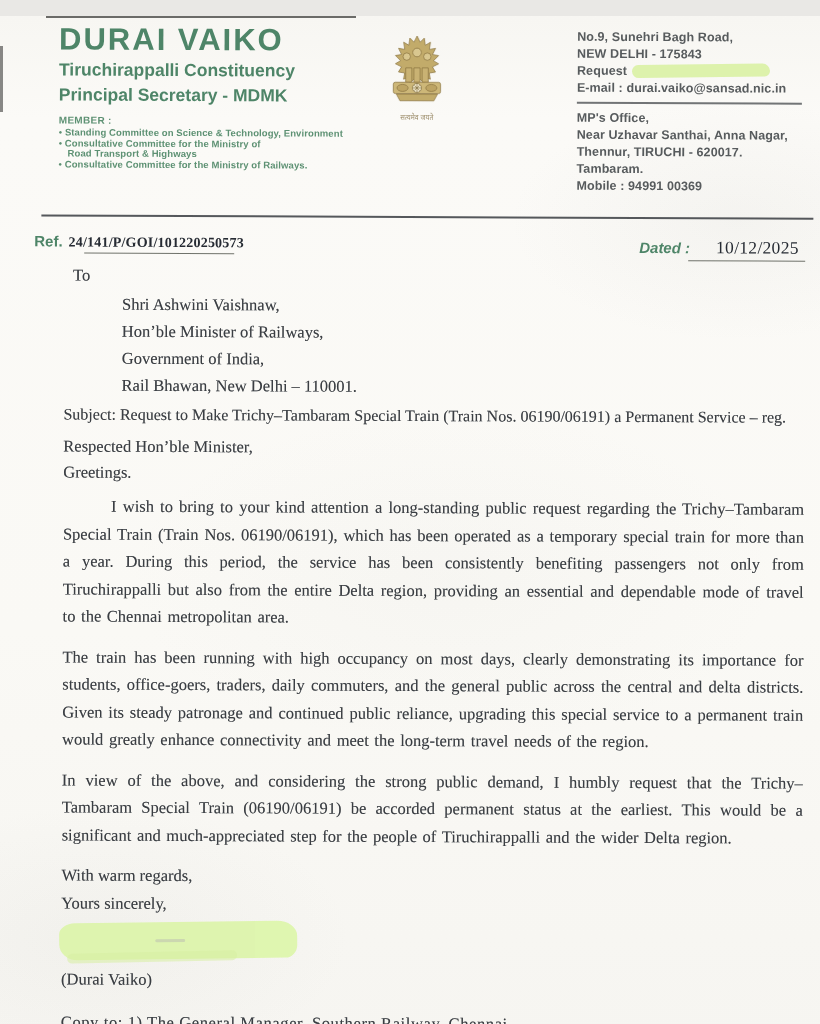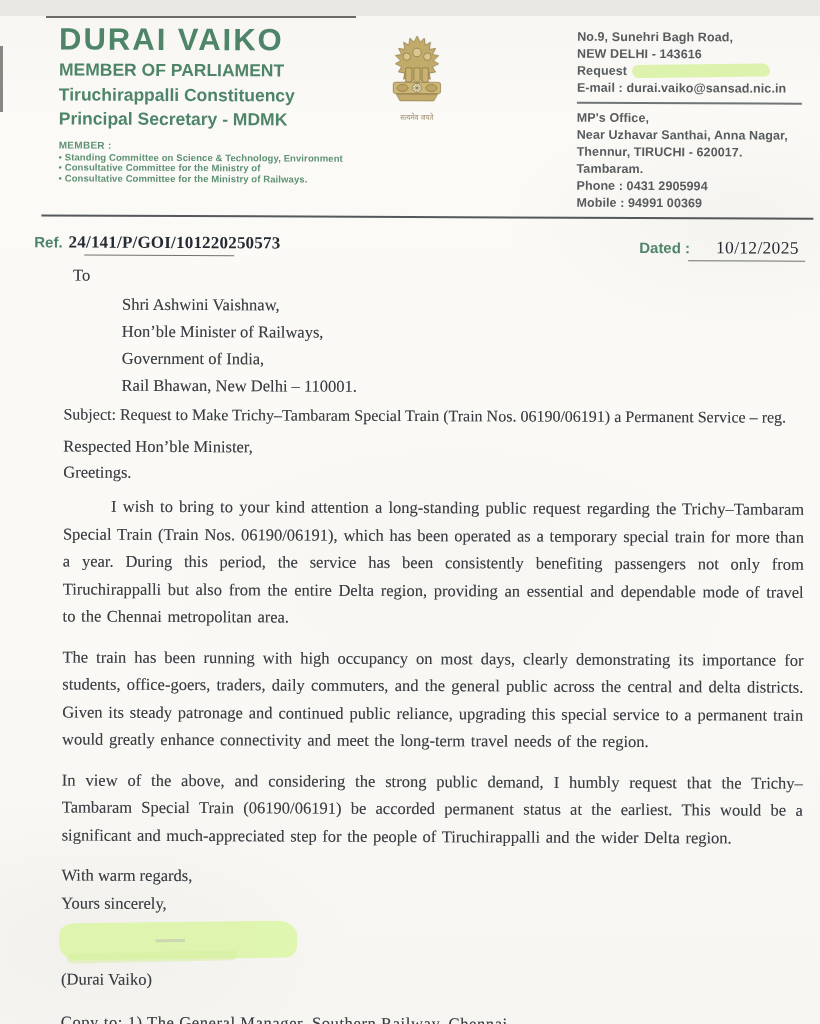--- a/index.html
+++ b/index.html
@@ -37,26 +37,26 @@
   .lh-right{position:absolute;left:575px;top:12px;width:228px;color:#575b5d;}
   .c-line{font-size:12.5px;font-weight:bold;line-height:17px;letter-spacing:.1px;white-space:nowrap;}
   .hl-blob-small{display:inline-block;width:138px;height:13px;margin-left:5px;vertical-align:-2px;
     background:#d9f1a4;border-radius:8px 10px 7px 9px;transform:rotate(-1deg);opacity:.9;}
   .c-divider{width:225px;height:2px;background:#595d5f;margin:5px 0 6px 0;opacity:.85;}
 
   
   .main-divider{position:absolute;left:40px;top:200px;width:772px;height:2px;background:#42464a;opacity:.9;}
   .ref-left{position:absolute;left:33px;top:218px;white-space:nowrap;}
   .ref-label{font-size:15px;font-weight:bold;color:#4e8568;font-family:"Liberation Sans",sans-serif;}
-  .ref-number{position:relative;font-family:"Liberation Serif",serif;font-size:17px;font-weight:bold;
+  .ref-number{position:relative;font-family:"Liberation Serif",serif;font-size:14px;font-weight:bold;
     color:#262b33;margin-left:6px;letter-spacing:.2px;}
   .ref-number::after{content:"";position:absolute;left:16px;bottom:-4px;width:150px;
     border-bottom:1.6px solid #4d5148;opacity:.8;}
   .dated{position:absolute;left:638px;top:220px;white-space:nowrap;}
-  .dated-label{font-size:15px;font-weight:bold;color:#4e8568;}
+  .dated-label{font-size:15px;font-weight:bold;color:#4e8568;font-style:italic;}
   .date-value{position:relative;font-family:"Liberation Serif",serif;font-size:17.5px;font-weight:normal;
     color:#262b33;margin-left:26px;letter-spacing:.3px;}
   .date-value::after{content:"";position:absolute;left:-28px;right:-6px;bottom:-4px;
     border-bottom:1.6px solid #4d5148;opacity:.8;}
 
   
   .letter-body{position:absolute;left:63px;top:248px;width:741px;
     font-family:"Liberation Serif",serif;font-size:16.5px;color:#3a3e43;
     text-shadow:0 0 .4px rgba(60,62,66,.45);}
   .to-label{margin-left:9px;line-height:26px;margin-bottom:2px;}
@@ -81,28 +81,28 @@
 <body>
 
 <div class="page">
   <div class="artifact-top"></div>
   <div class="artifact-left"></div>
 
   <div class="page-inner">
 
     <div class="lh-left">
       <div class="lh-name">DURAI VAIKO</div>
-      <div class="lh-title">MEMBER OF PARLIAMENT</div>
       <div class="lh-title">Tiruchirappalli Constituency</div>
       <div class="lh-title">Principal Secretary - MDMK</div>
       <div class="lh-member">
         <div class="lh-member-label">MEMBER :</div>
         <div class="lh-member-list">
           <div class="m-item bullet">Standing Committee on Science &amp; Technology, Environment</div>
           <div class="m-item bullet">Consultative Committee for the Ministry of</div>
+          <div class="m-item cont">Road Transport &amp; Highways</div>
           <div class="m-item bullet">Consultative Committee for the Ministry of Railways.</div>
         </div>
       </div>
     </div>
 
     <div class="emblem">
       <svg width="66" height="74" viewBox="0 0 64 72">
         <g fill="#c2ab6a" stroke="#8a7440" stroke-width="0.7">
           <path d="M32 1 l3 6 4-4 1 7 5-3-1 7 6-1-3 6 6 1-5 5 5 3-6 3 3 5-6 1 1 6-5-2-1 6-4-4-3 5-3-5-4 4-1-6-5 2 1-6-6-1 3-5-6-3 5-3-5-5 6-1-3-6 6 1-1-7 5 3 1-7 4 4z"></path>
           <circle cx="22" cy="21" r="3.6" fill="#d9c78f"></circle>
@@ -115,29 +115,28 @@
           <ellipse cx="18" cy="51.5" rx="5.4" ry="3.4" fill="#bda464"></ellipse>
           <ellipse cx="46" cy="51.5" rx="5.4" ry="3.4" fill="#bda464"></ellipse>
           <path d="M12 57.5 h40 l-3.5 6.5 h-33z" fill="#c2ab6a"></path>
         </g>
       </svg>
       <span class="emblem-caption">सत्यमेव जयते</span>
     </div>
 
     <div class="lh-right">
       <div class="c-line">No.9, Sunehri Bagh Road,</div>
-      <div class="c-line">NEW DELHI - 143616</div>
+      <div class="c-line">NEW DELHI - 175843</div>
       <div class="c-line"><span>Request</span><span class="hl-blob-small"></span></div>
       <div class="c-line">E-mail : durai.vaiko@sansad.nic.in</div>
       <div class="c-divider"></div>
       <div class="c-line">MP's Office,</div>
       <div class="c-line">Near Uzhavar Santhai, Anna Nagar,</div>
       <div class="c-line">Thennur, TIRUCHI - 620017.</div>
       <div class="c-line">Tambaram.</div>
-      <div class="c-line">Phone : 0431 2905994</div>
       <div class="c-line">Mobile : 94991 00369</div>
     </div>
 
     <div class="main-divider"></div>
     <div class="ref-left">
       <span class="ref-label">Ref.</span><span class="ref-number">24/141/P/GOI/101220250573</span>
     </div>
     <div class="dated">
       <span class="dated-label">Dated :</span><span class="date-value">10/12/2025</span>
     </div>

